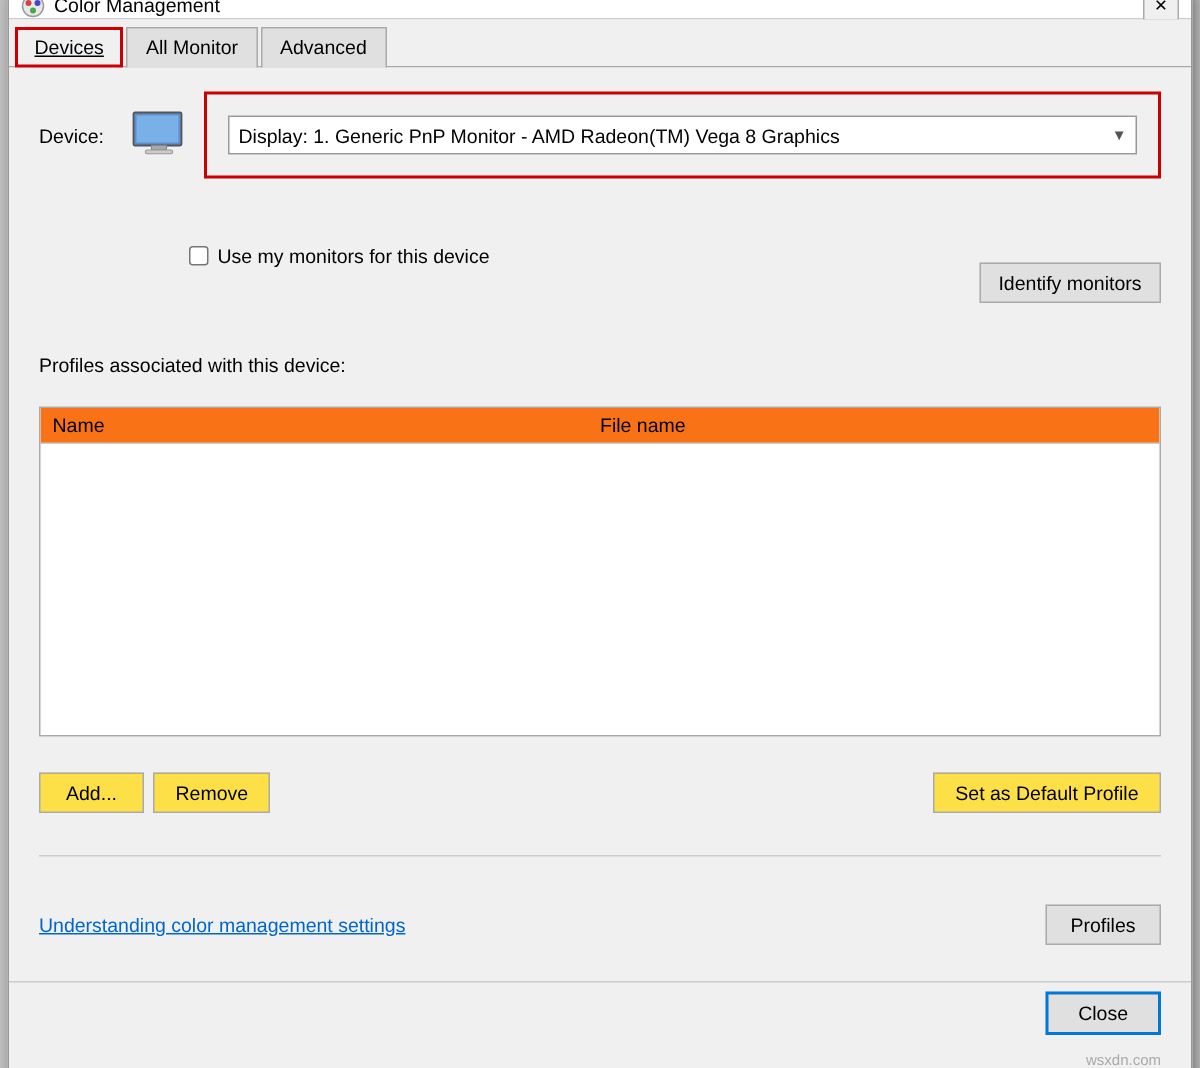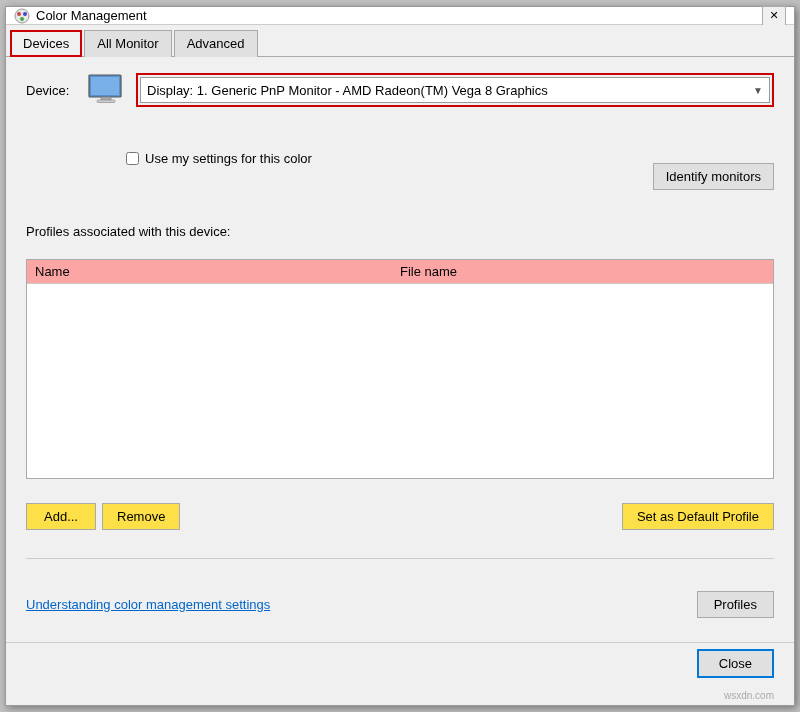--- a/index.html
+++ b/index.html
@@ -90,20 +90,21 @@
       font-size: 13px;
     }
 
     .tab.active {
       background: #f0f0f0;
       border-bottom: 1px solid #f0f0f0;
       font-weight: normal;
       outline: 2px solid #cc0000;
       outline-offset: -2px;
       z-index: 1;
+      text-decoration: underline;
     }
 
     .content {
       padding: 16px 20px;
       background: #f0f0f0;
       flex: 1;
       display: flex;
       flex-direction: column;
       gap: 20px;
     }
@@ -123,21 +124,21 @@
       width: 40px;
       height: 32px;
       display: flex;
       align-items: center;
       justify-content: center;
     }
 
     .device-select-wrapper {
       flex: 1;
       border: 2px solid #cc0000;
-      padding: 2px;
+      padding: 14px;
     }
 
     .device-select-inner {
       width: 100%;
       height: 26px;
       border: 1px solid #999;
       background: white;
       display: flex;
       align-items: center;
       justify-content: space-between;
@@ -193,21 +194,21 @@
       border: 1px solid #aaa;
       background: white;
       flex: 1;
       min-height: 220px;
       overflow: auto;
     }
 
     .table-header {
       display: flex;
       border-bottom: 1px solid #ccc;
-      background: #fca5a5;
+      background: #f97316;
       padding: 4px 8px;
     }
 
     .table-col-name {
       flex: 1;
       font-size: 13px;
       color: #000;
     }
 
     .table-col-filename {
@@ -351,21 +352,21 @@
         <div class="device-select-inner">
           <span>Display: 1. Generic PnP Monitor - AMD Radeon(TM) Vega 8 Graphics</span>
           <span class="device-select-arrow">▼</span>
         </div>
       </div>
     </div>
 
     <div class="checkbox-row">
       <div class="checkbox-left">
         <input type="checkbox" class="checkbox-input" style="">
-        <label class="checkbox-label">Use my settings for this color</label>
+        <label class="checkbox-label">Use my monitors for this device</label>
       </div>
       <button class="identify-btn">Identify monitors</button>
     </div>
 
     <div class="profiles-label">Profiles associated with this device:</div>
 
     <div class="profiles-table">
       <div class="table-header">
         <span class="table-col-name">Name</span>
         <span class="table-col-filename">File name</span>

